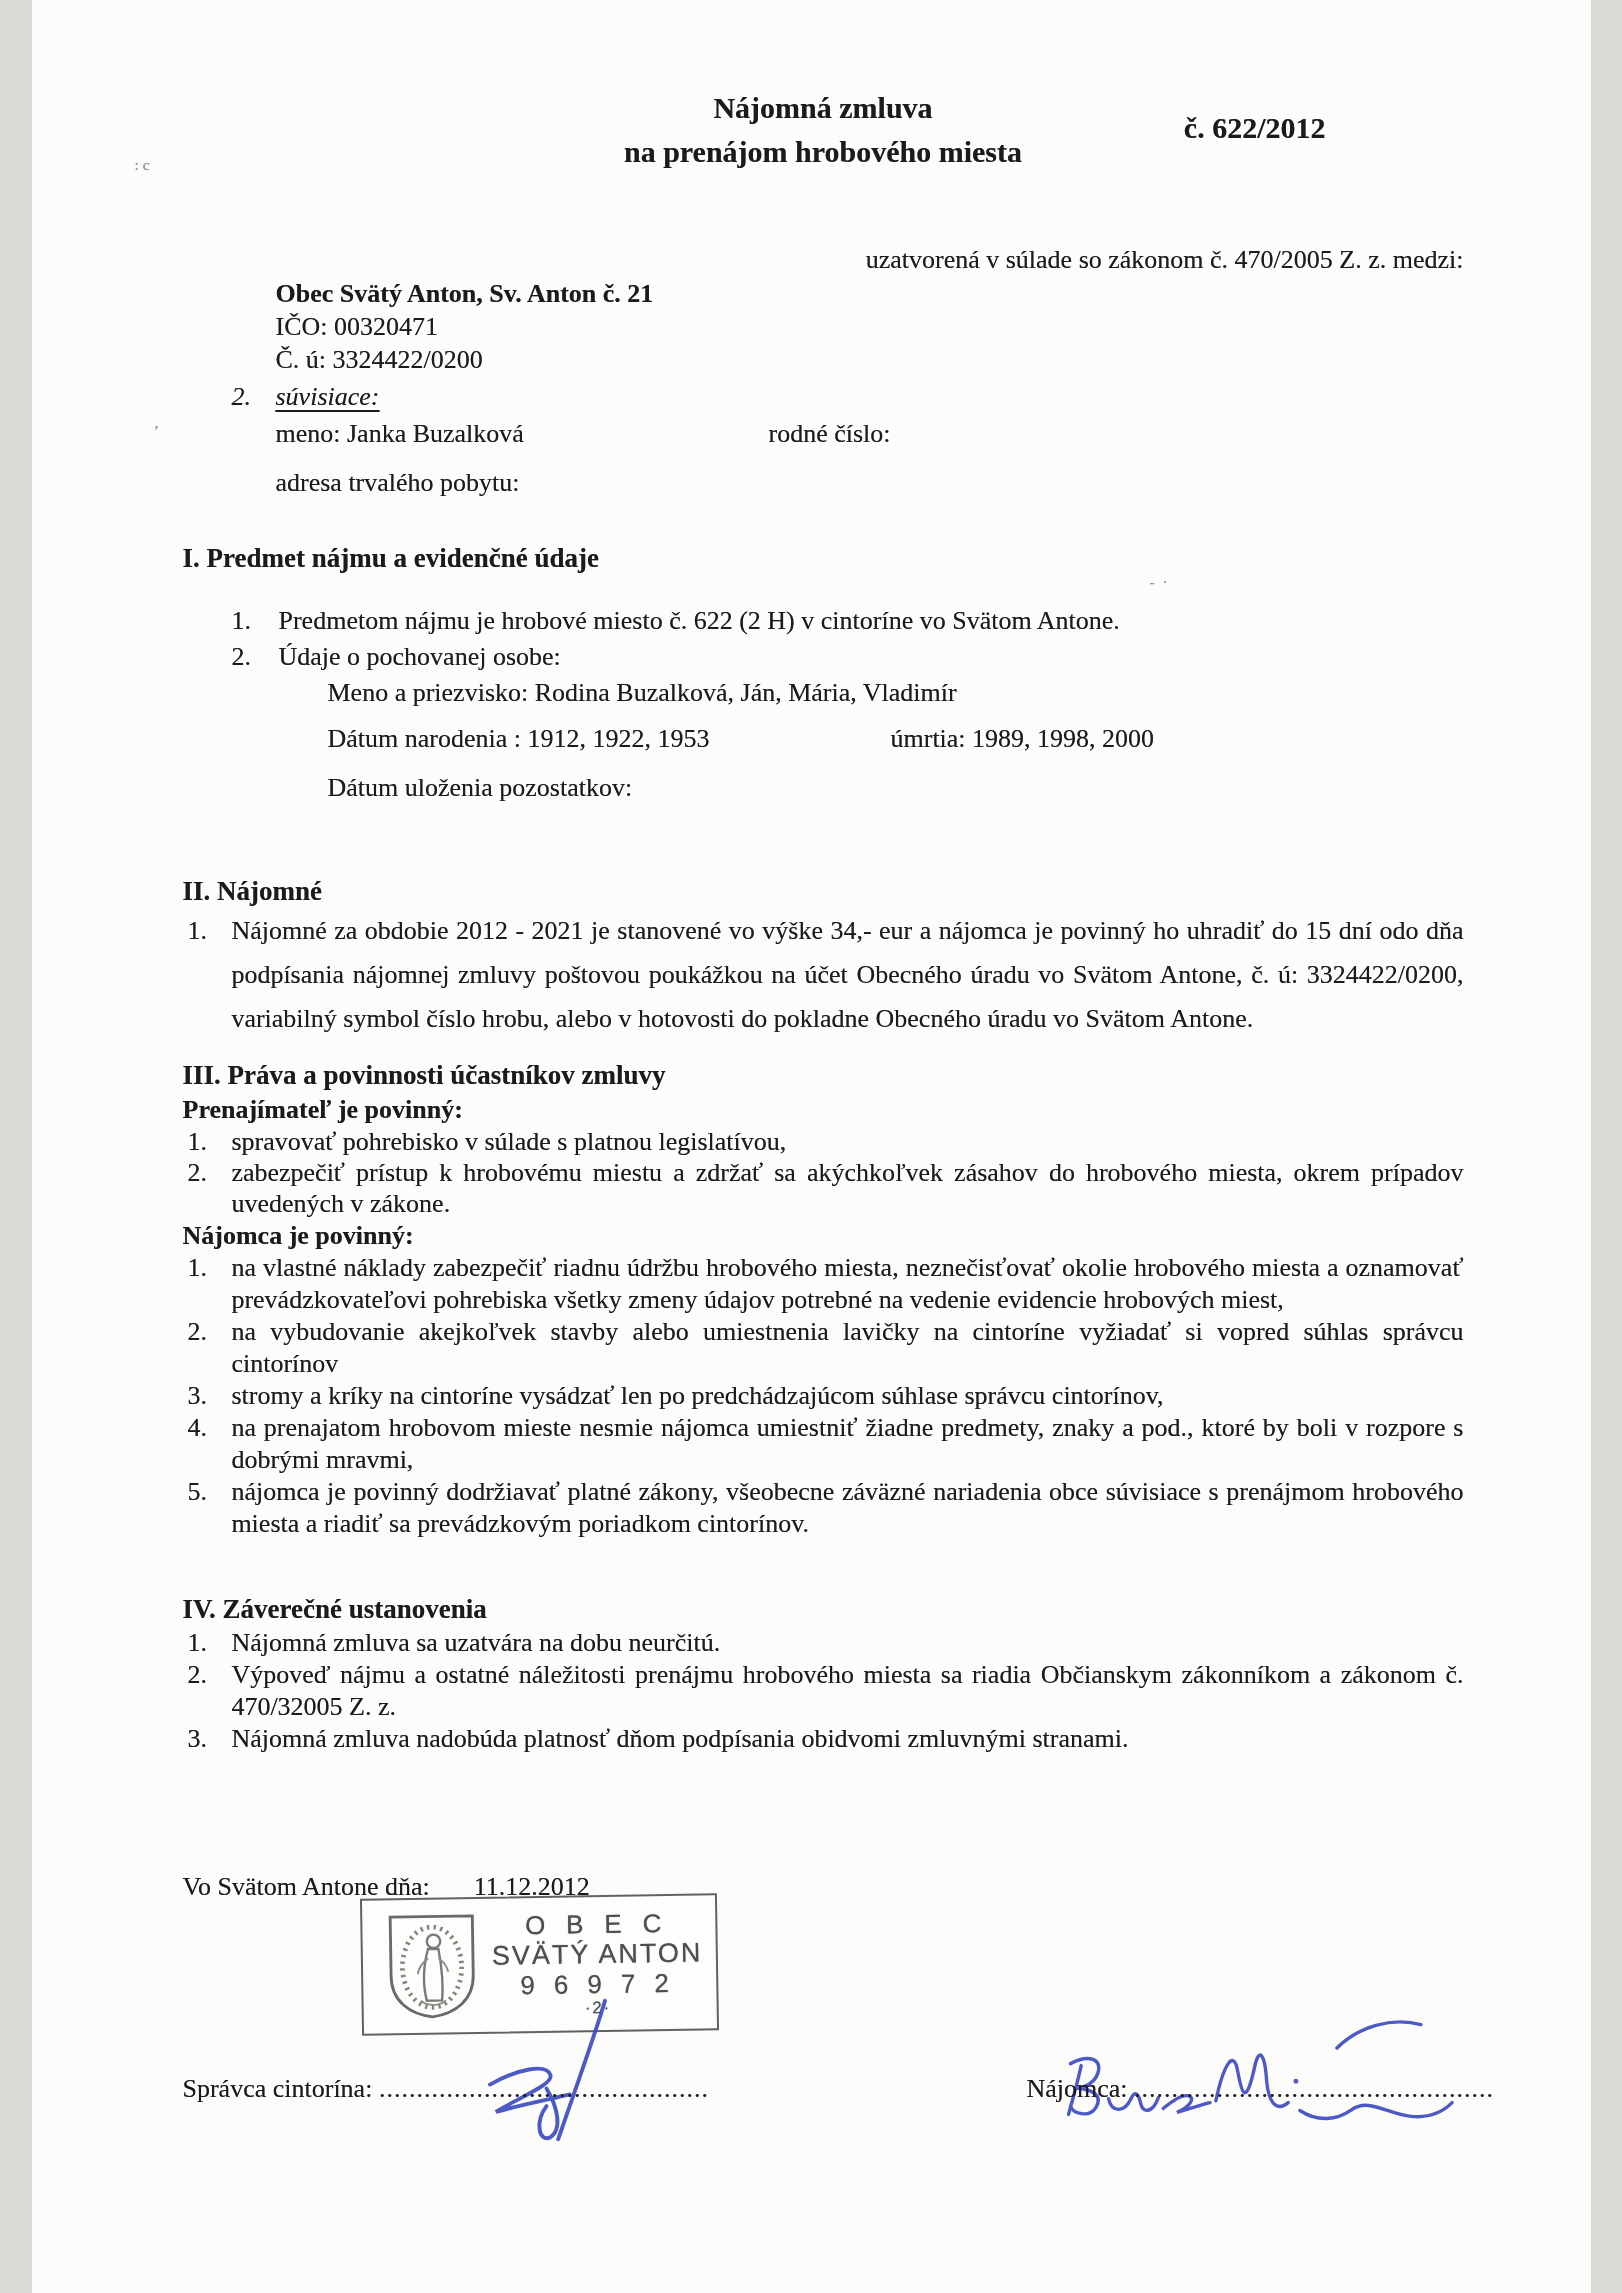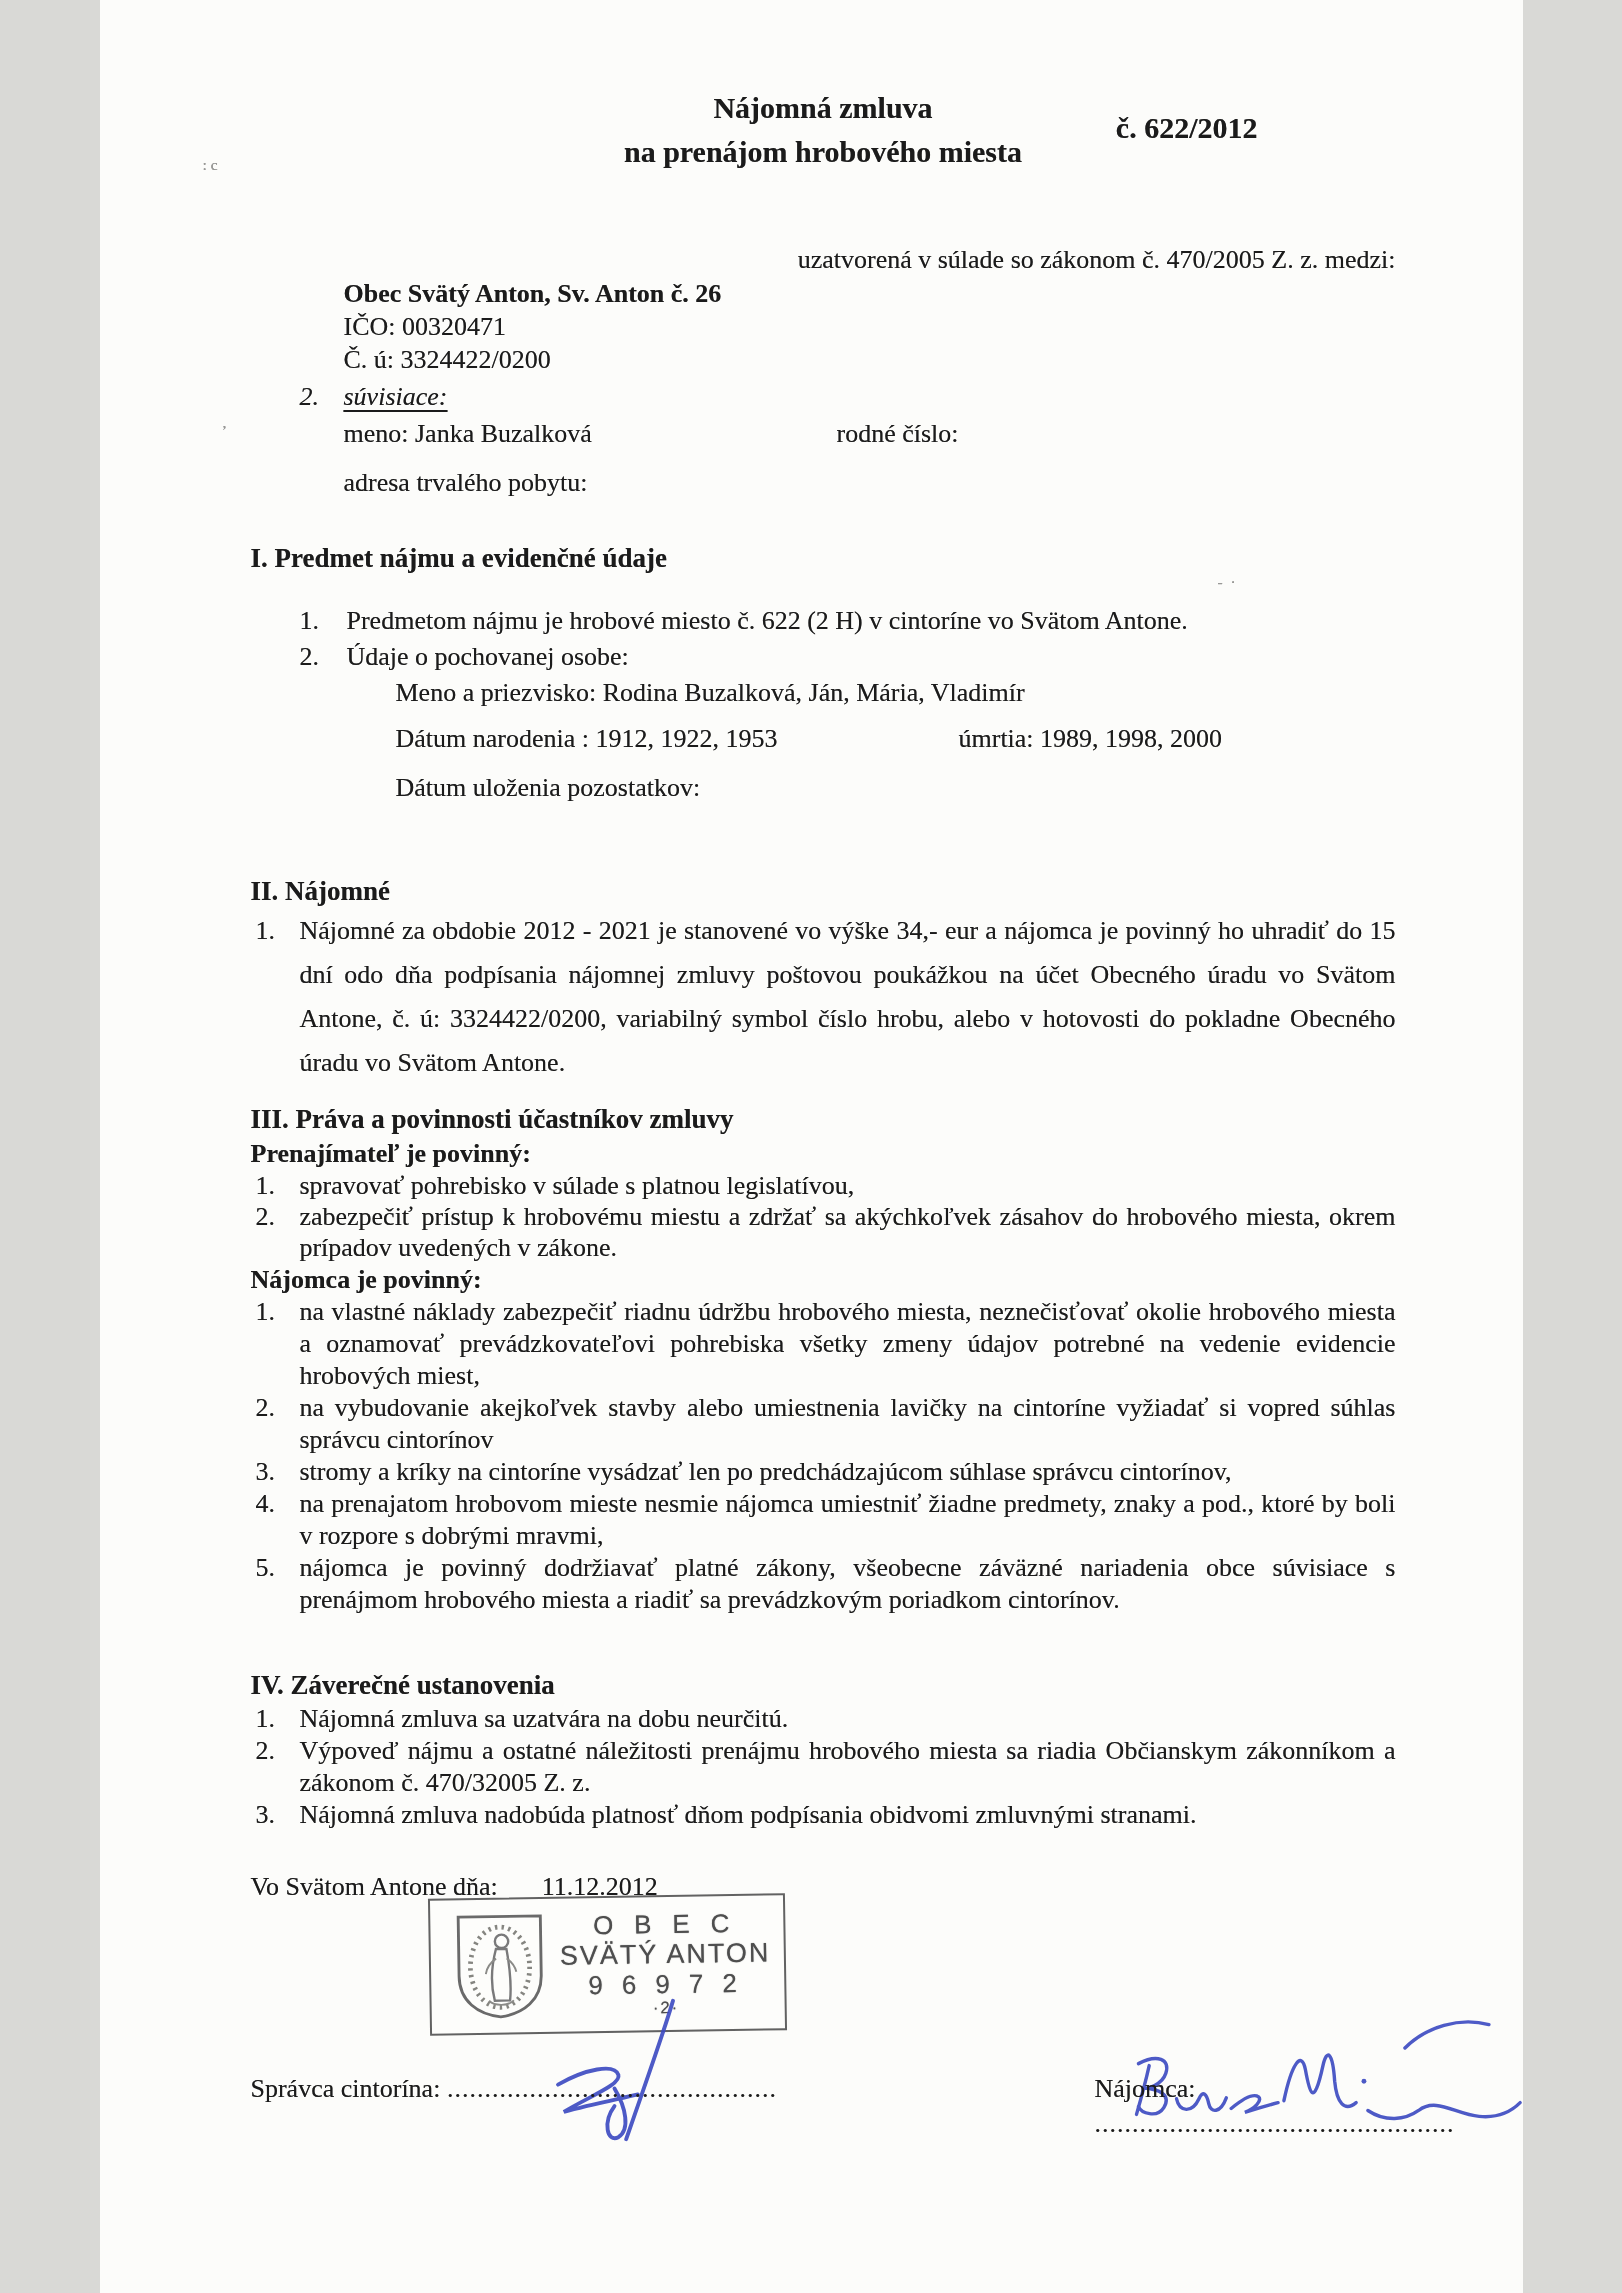--- a/index.html
+++ b/index.html
@@ -1,18 +1,18 @@
 <!DOCTYPE html>
 <html><head>
 <meta charset="utf-8">
 <style>
   html,body{margin:0;padding:0;background:#d9d9d6;}
   .page{
     position:relative;
-    width:1423px;height:2294px;
+    width:1559px;height:2294px;
     margin:0 auto;
     background:#fcfcfa;
     font-family:"Liberation Serif","DejaVu Serif",serif;
     color:#1b1b1b;
     overflow:hidden;
     text-shadow:0 0 0.4px rgba(20,20,20,.55);
   }
   .content{box-sizing:border-box;padding:86px 127px 0 151px;}
   
   .header{position:relative;text-align:center;font-weight:bold;font-size:30px;line-height:44px;}
@@ -87,21 +87,21 @@
 
     <div class="header">
       <div>Nájomná zmluva</div>
       <div>na prenájom hrobového miesta</div>
       <div class="doc-number">č. 622/2012</div>
     </div>
 
     <p class="intro">uzatvorená v súlade so zákonom č. 470/2005 Z. z. medzi:</p>
 
     <div class="pbody">
-      <div class="bold">Obec Svätý Anton, Sv. Anton č. 26</div>
+      <div class="bold">Obec Svätý Anton, Sv. Anton č. 21</div>
       <div>IČO: 00320471</div>
       <div>Č. ú: 3324422/0200</div>
     </div>
 
     <div class="party-role">
       <span class="pnum">2.</span><span class="prole">súvisiace:</span>
     </div>
     <div class="meno-line">
       <span>meno: Janka Buzalková</span>
       <span class="rodne">rodné číslo:</span>

